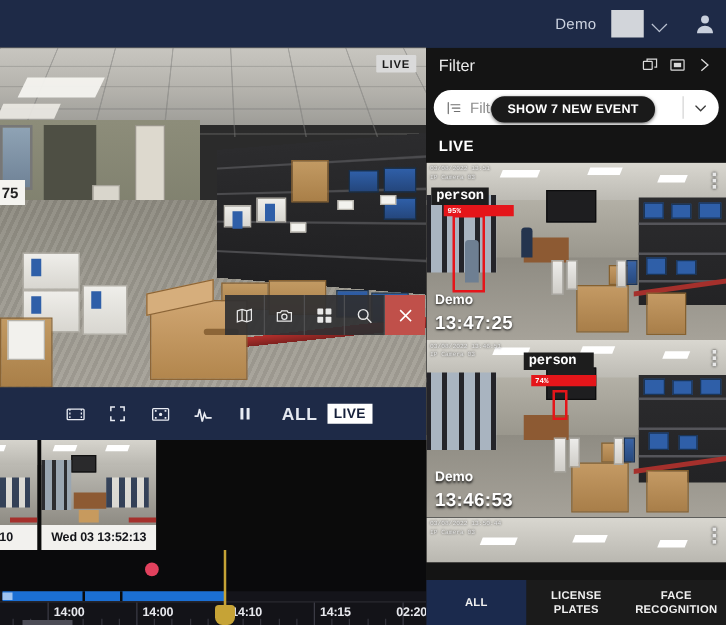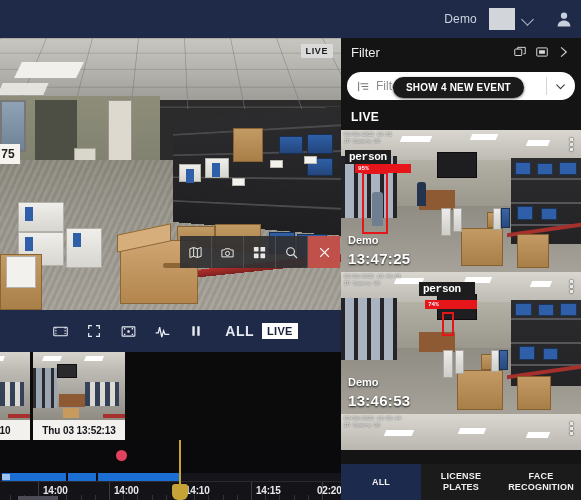--- a/index.html
+++ b/index.html
@@ -478,21 +478,21 @@
         <div class="ti-ceil"></div>
           <div class="ti-lite" style="left:10px"></div>
           <div class="ti-lite" style="left:52px"></div>
         <div class="ti-monitor"></div>
           <div class="ti-doors"></div>
           <div class="ti-desk"></div>
         <div class="ti-people"></div>
           <div class="ti-crate"></div>
           <div class="ti-red"></div>
       </div>
-      <div class="thumb-cap">Thu 03 13:52:13</div>
+      <div class="thumb-cap">Wed 03 13:52:13</div>
     </div>
   </div>
 
   <div class="timeline">
     <div class="tl-event-dot"></div>
 
     <div class="tl-track">
       <div class="tl-fill">
         <div class="nick" style="left:64px"></div>
         <div class="nick" style="left:94px"></div>
@@ -689,21 +689,21 @@
           <div>IP Camera 03</div>
         </div>
         <div class="ev-kebab">
             <i></i>
             <i></i>
             <i></i>
           </div>
       </div>
     </div>
 
-    <div class="new-event-pill">SHOW 4 NEW EVENT</div>
+    <div class="new-event-pill">SHOW 7 NEW EVENT</div>
 
     <div class="ep-tabs">
       <div class="ep-tab active">
         <span>ALL</span>
       </div>
       <div class="ep-tab">
         <span>
           <span>LICENSE</span><br><span>PLATES</span>
         </span>
       </div>

